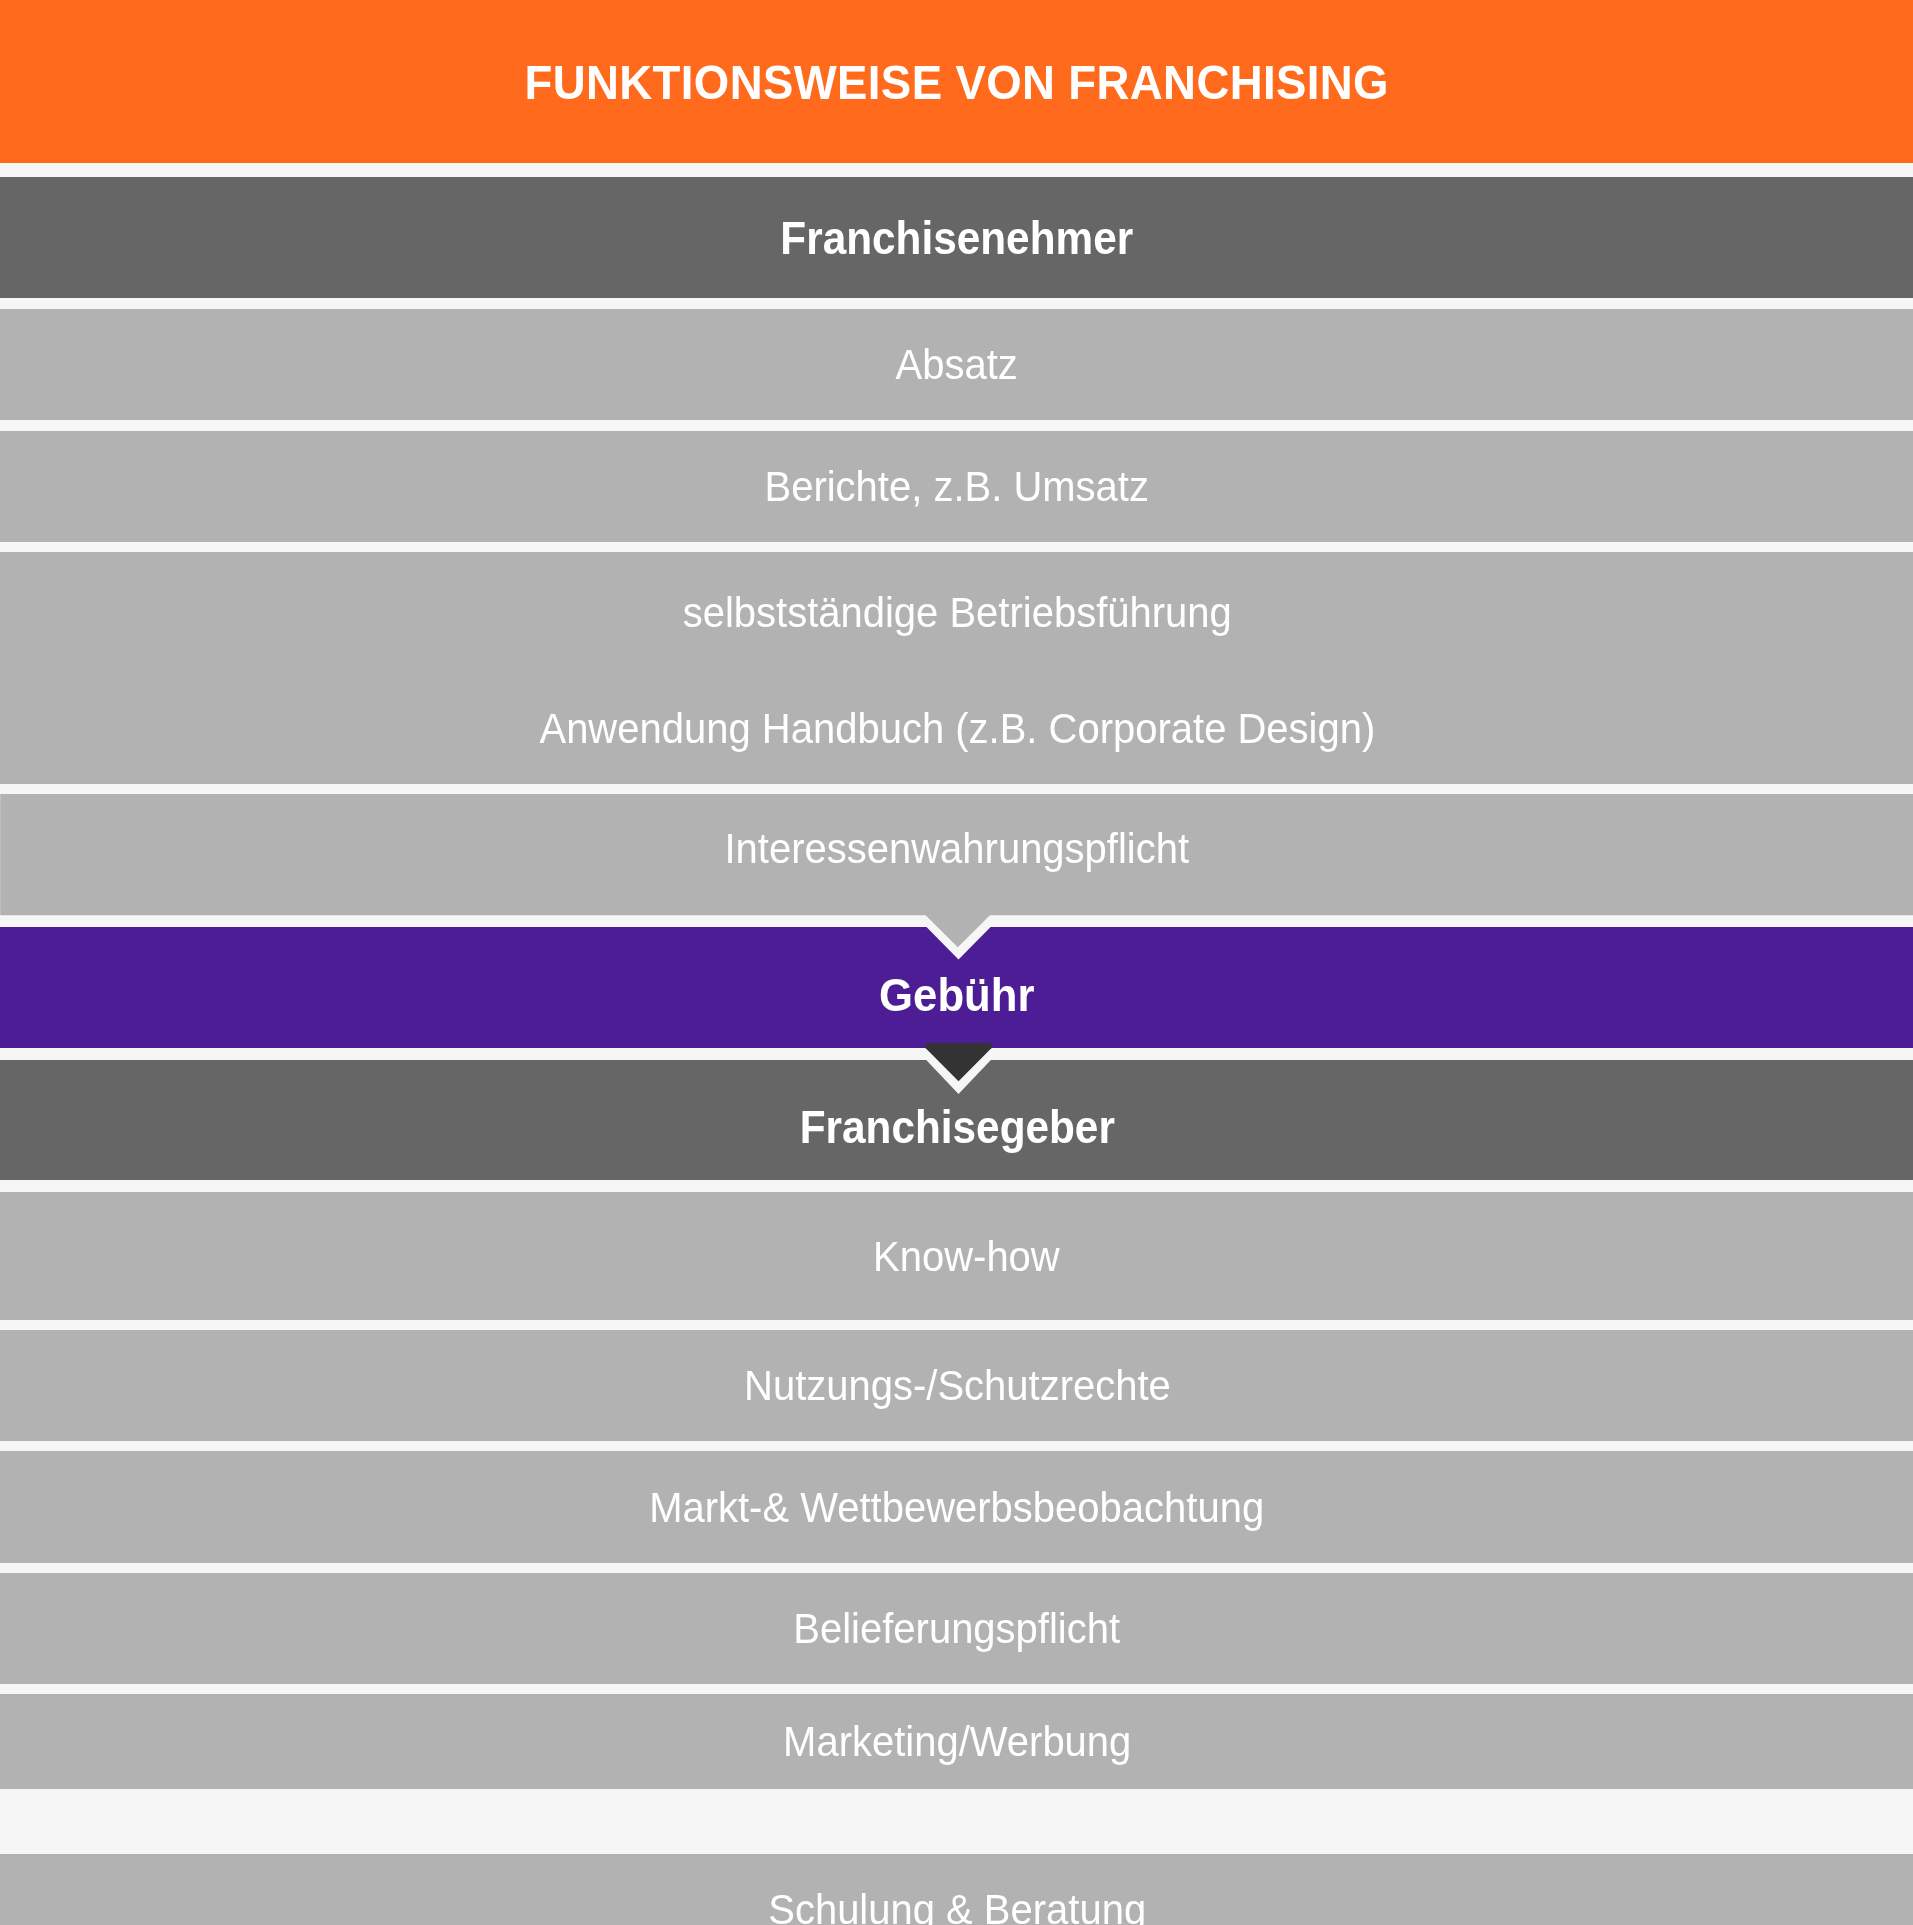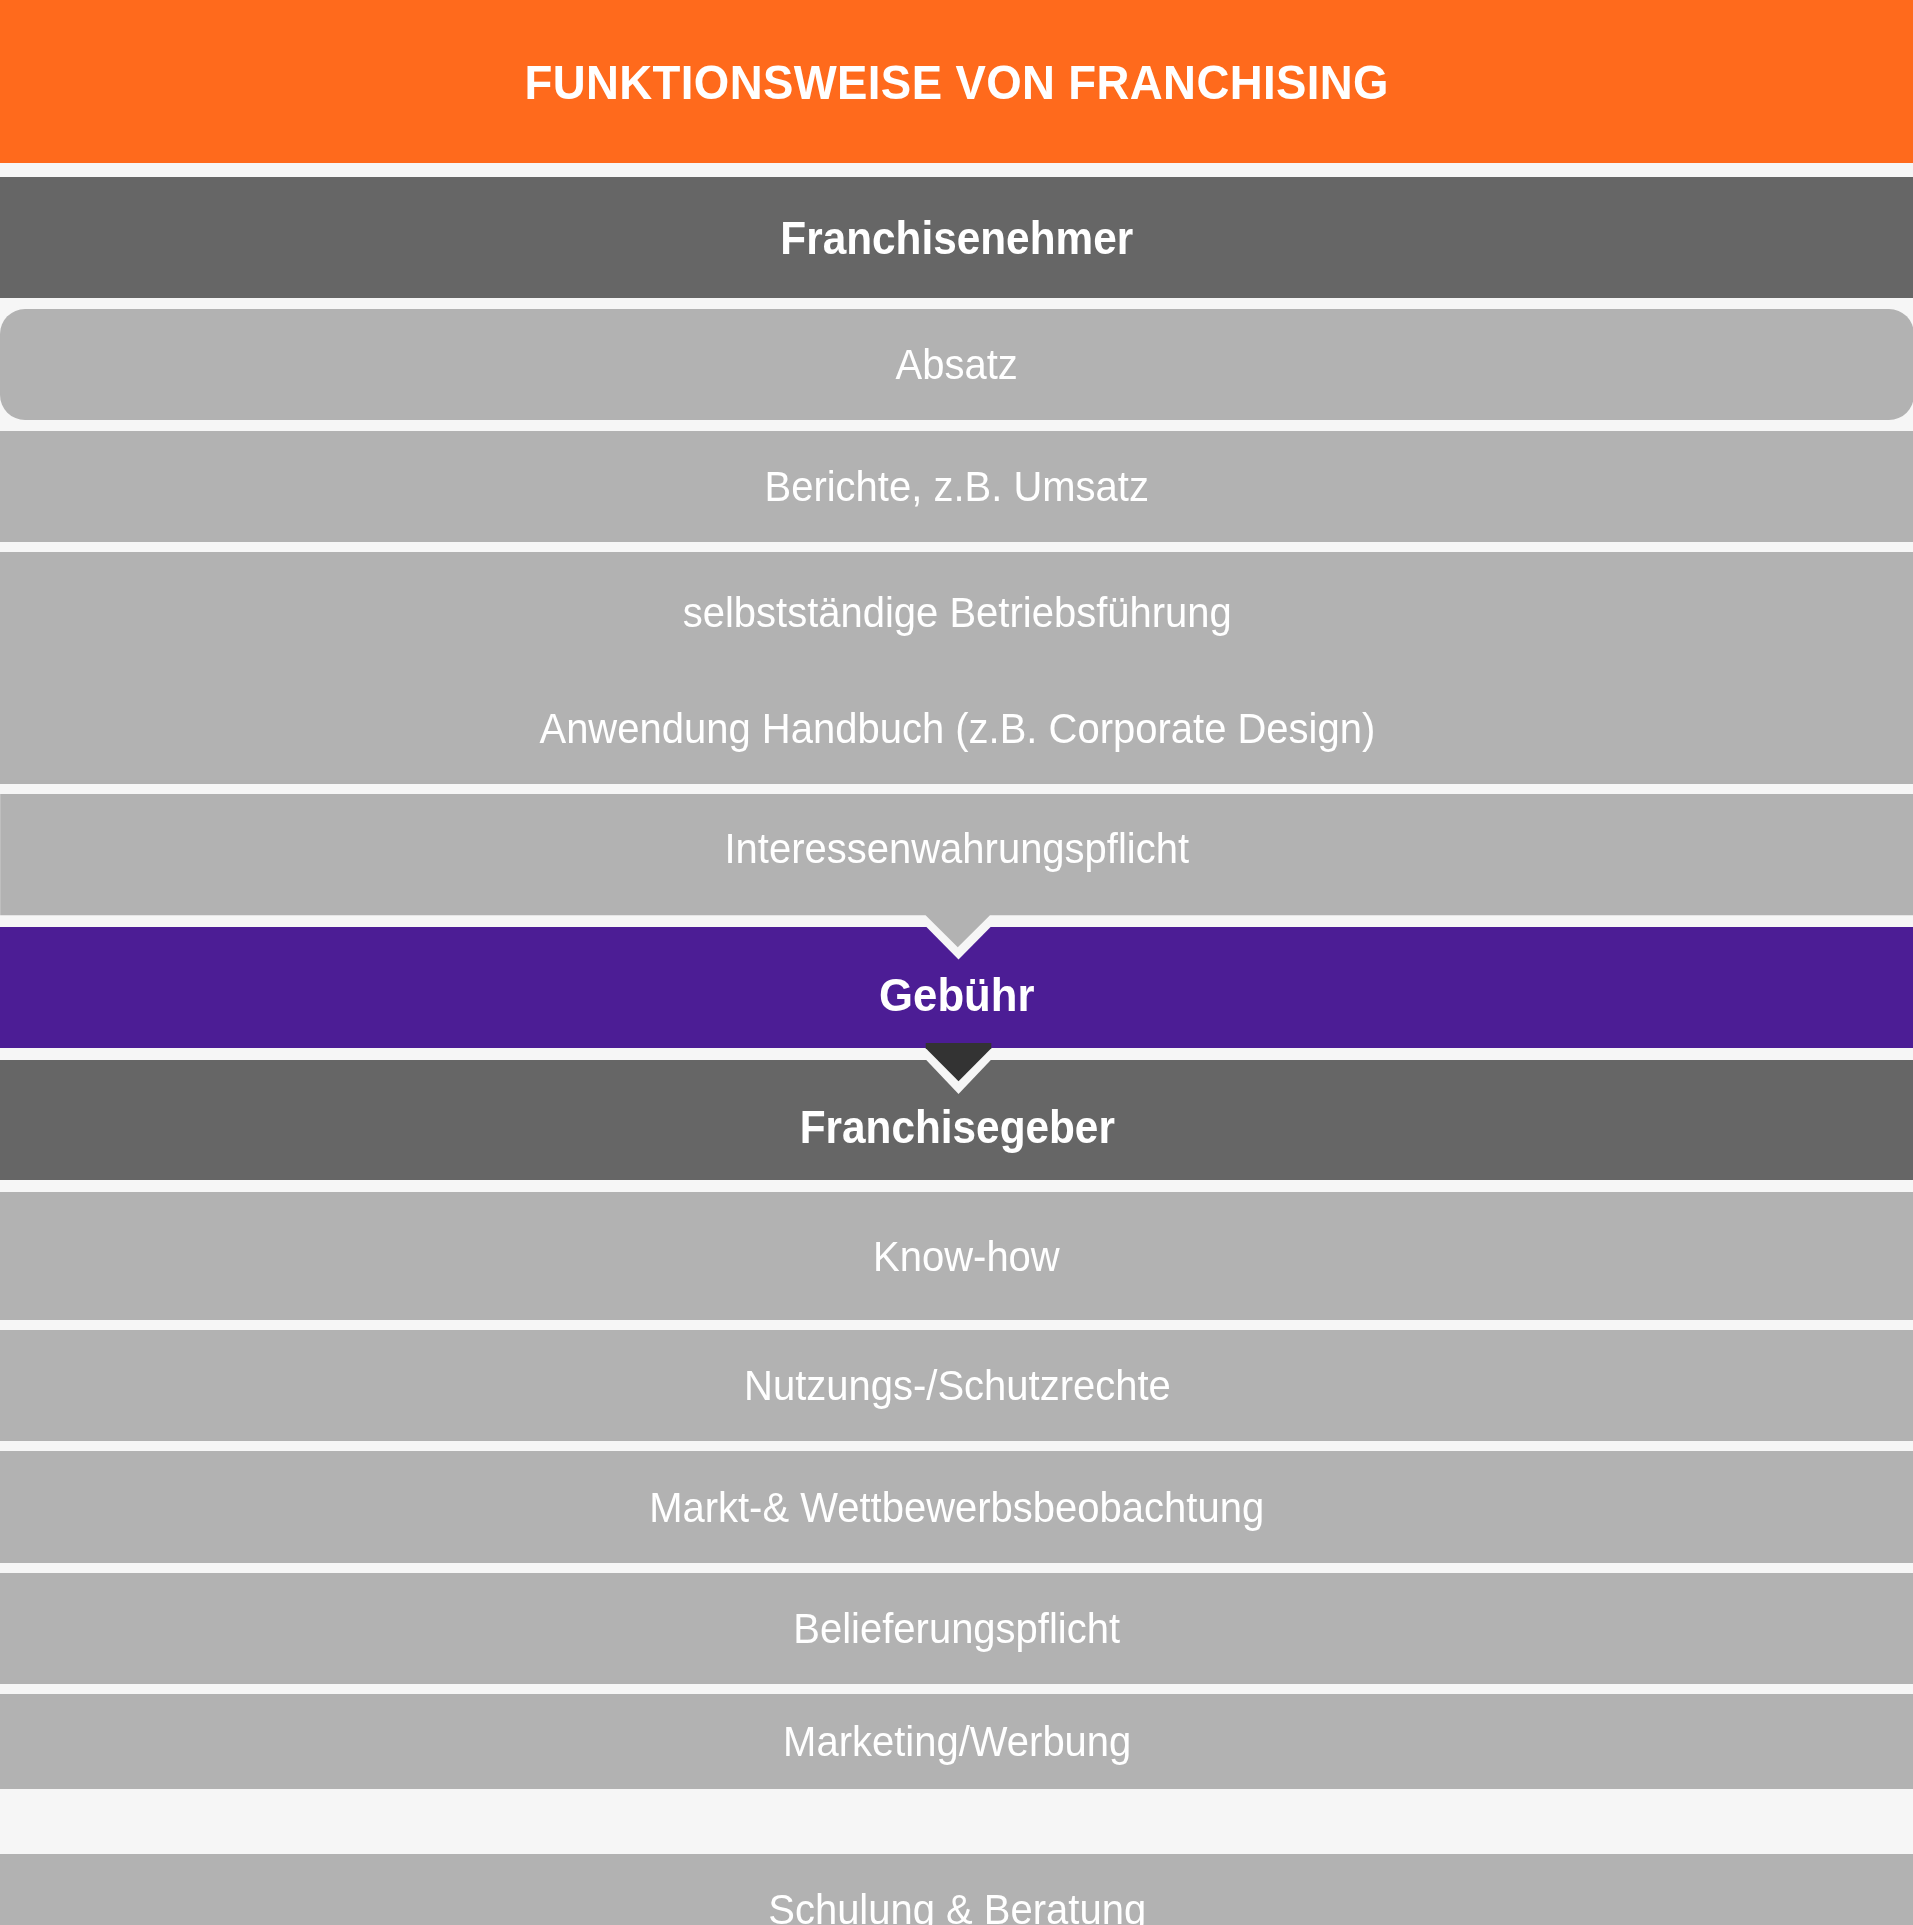--- a/index.html
+++ b/index.html
@@ -74,21 +74,21 @@
 <body>
 
 <div class="band title">
   <span class="txt">FUNKTIONSWEISE VON FRANCHISING</span>
 </div>
 
 <div class="band section" style="top:177px;height:121px;">
   <span class="txt">Franchisenehmer</span>
 </div>
 
-<div class="band item" style="top:309px;height:111px;border-radius:25px;">
+<div class="band item" style="top:309px;height:111px;">
   <span class="txt">Absatz</span>
 </div>
 <div class="band item" style="top:431px;height:111px;">
   <span class="txt">Berichte, z.B. Umsatz</span>
 </div>
 <div class="band item" style="top:552px;height:121px;">
   <span class="txt">selbstständige Betriebsführung</span>
 </div>
 <div class="band item" style="top:673px;height:111px;">
   <span class="txt">Anwendung Handbuch (z.B. Corporate Design)</span>

